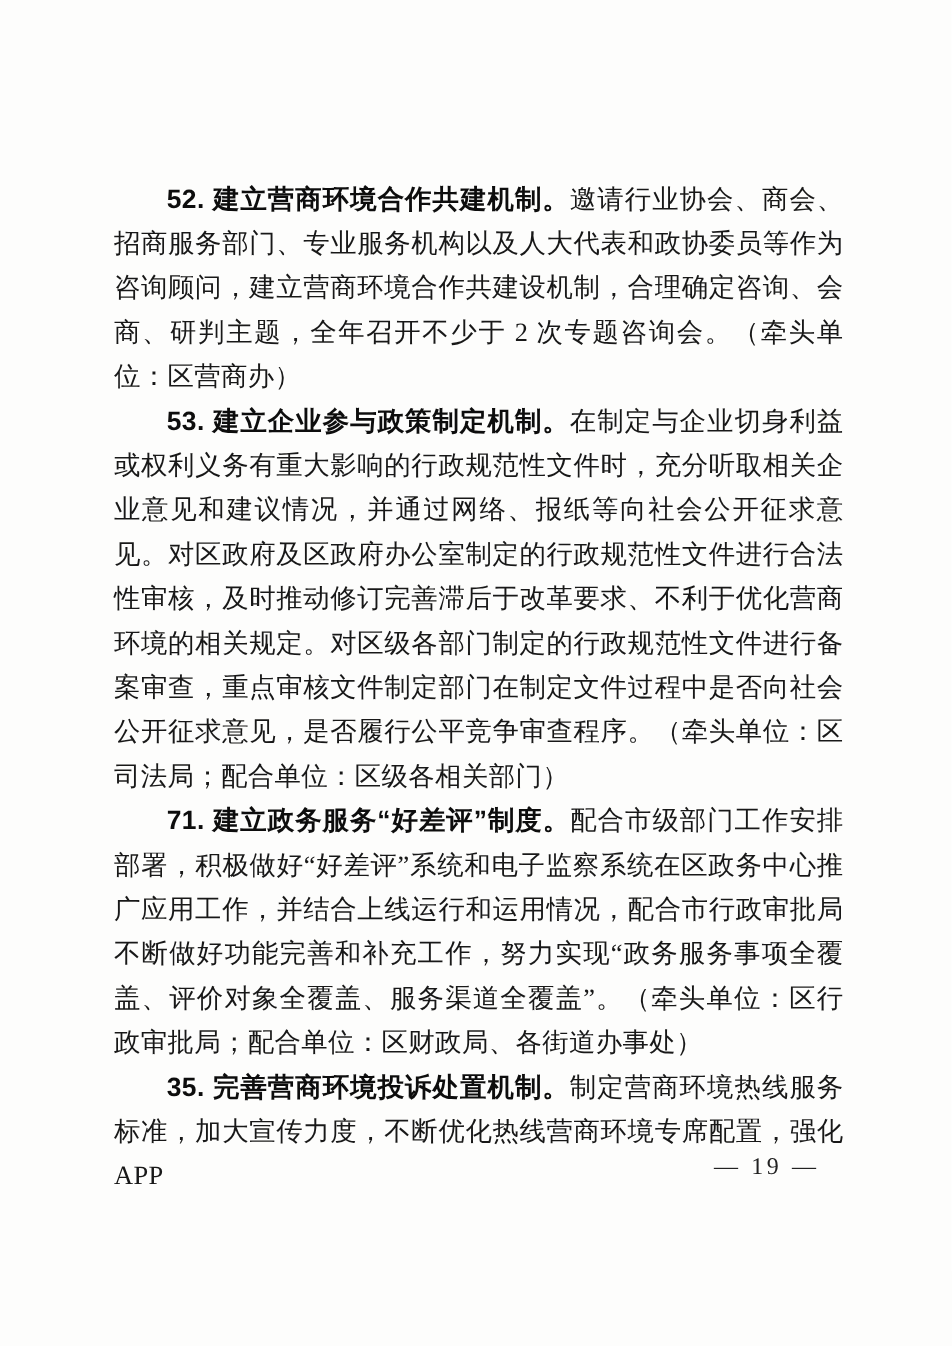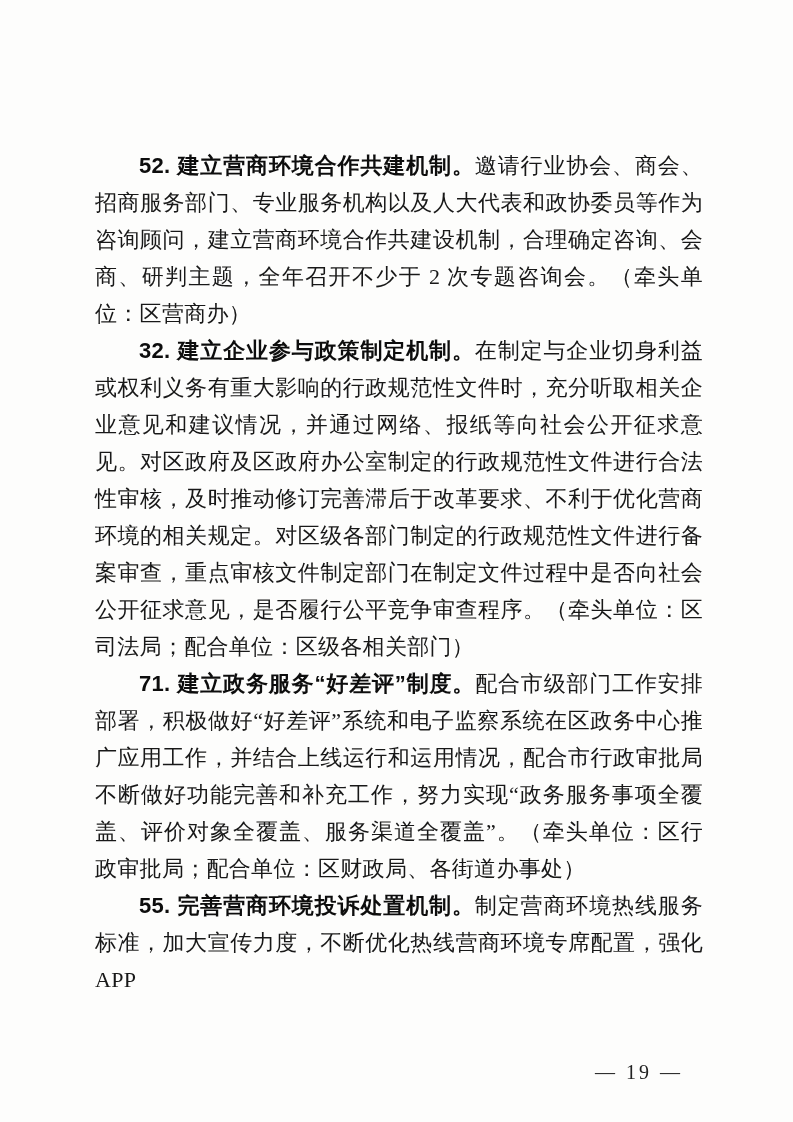--- a/index.html
+++ b/index.html
@@ -34,39 +34,39 @@
   .para-heading {
     font-weight: 700;
     font-family: "Liberation Sans", "DejaVu Sans", sans-serif;
     color: #0d0d0d;
   }
   .para-body {
     font-weight: 400;
   }
   .page-number {
     position: absolute;
-    top: 1060px;
+    top: 960px;
     right: 110px;
     font-size: 20px;
     line-height: 24px;
     letter-spacing: 3px;
     color: #222222;
     white-space: nowrap;
   }
 </style>
 </head>
 <body>
 
 <div class="page">
   <div class="content">
 
     <p class="para"><span class="para-heading">52. 建立营商环境合作共建机制。</span><span class="para-body">邀请行业协会、商会、招商服务部门、专业服务机构以及人大代表和政协委员等作为咨询顾问，建立营商环境合作共建设机制，合理确定咨询、会商、研判主题，全年召开不少于 2 次专题咨询会。（牵头单位：区营商办）</span></p>
 
-    <p class="para"><span class="para-heading">32. 建立企业参与政策制定机制。</span><span class="para-body">在制定与企业切身利益或权利义务有重大影响的行政规范性文件时，充分听取相关企业意见和建议情况，并通过网络、报纸等向社会公开征求意见。对区政府及区政府办公室制定的行政规范性文件进行合法性审核，及时推动修订完善滞后于改革要求、不利于优化营商环境的相关规定。对区级各部门制定的行政规范性文件进行备案审查，重点审核文件制定部门在制定文件过程中是否向社会公开征求意见，是否履行公平竞争审查程序。（牵头单位：区司法局；配合单位：区级各相关部门）</span></p>
+    <p class="para"><span class="para-heading">53. 建立企业参与政策制定机制。</span><span class="para-body">在制定与企业切身利益或权利义务有重大影响的行政规范性文件时，充分听取相关企业意见和建议情况，并通过网络、报纸等向社会公开征求意见。对区政府及区政府办公室制定的行政规范性文件进行合法性审核，及时推动修订完善滞后于改革要求、不利于优化营商环境的相关规定。对区级各部门制定的行政规范性文件进行备案审查，重点审核文件制定部门在制定文件过程中是否向社会公开征求意见，是否履行公平竞争审查程序。（牵头单位：区司法局；配合单位：区级各相关部门）</span></p>
 
     <p class="para"><span class="para-heading">71. 建立政务服务“好差评”制度。</span><span class="para-body">配合市级部门工作安排部署，积极做好“好差评”系统和电子监察系统在区政务中心推广应用工作，并结合上线运行和运用情况，配合市行政审批局不断做好功能完善和补充工作，努力实现“政务服务事项全覆盖、评价对象全覆盖、服务渠道全覆盖”。（牵头单位：区行政审批局；配合单位：区财政局、各街道办事处）</span></p>
 
-    <p class="para"><span class="para-heading">55. 完善营商环境投诉处置机制。</span><span class="para-body">制定营商环境热线服务标准，加大宣传力度，不断优化热线营商环境专席配置，强化 APP</span></p>
+    <p class="para"><span class="para-heading">35. 完善营商环境投诉处置机制。</span><span class="para-body">制定营商环境热线服务标准，加大宣传力度，不断优化热线营商环境专席配置，强化 APP</span></p>
 
   </div>
 
   <div class="page-number">— 19 —</div>
 </div>
 
 </body></html>

